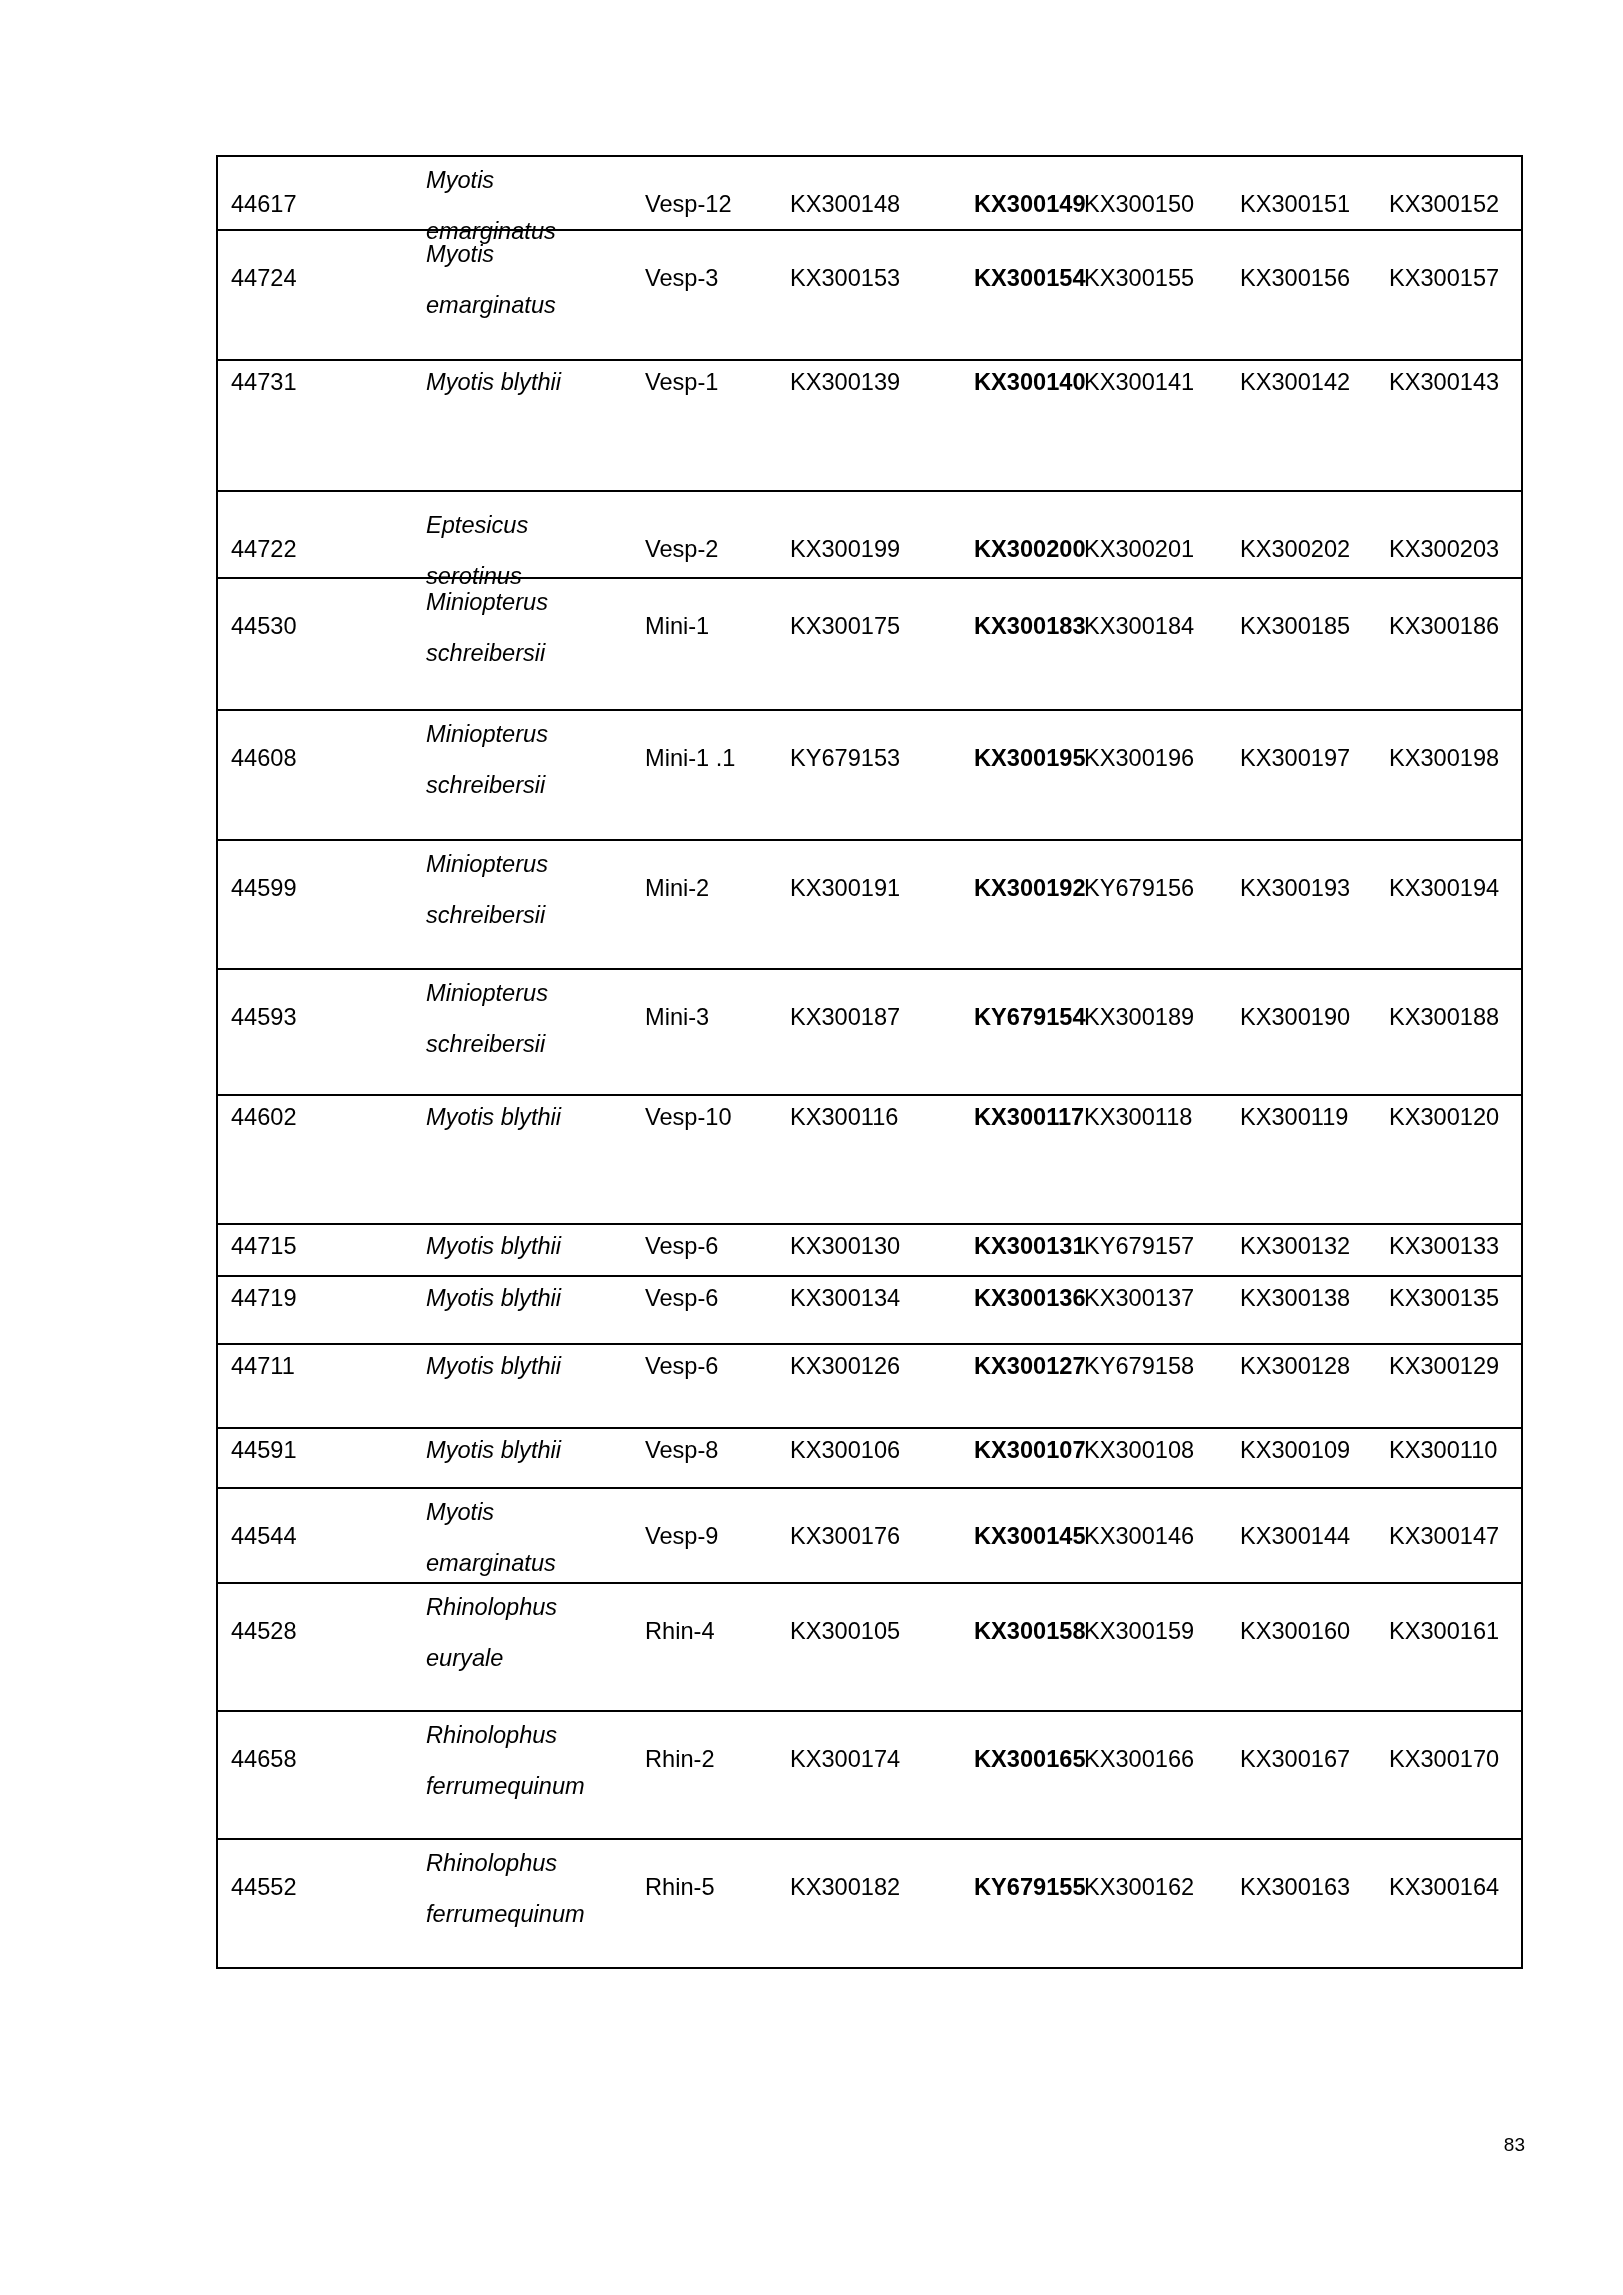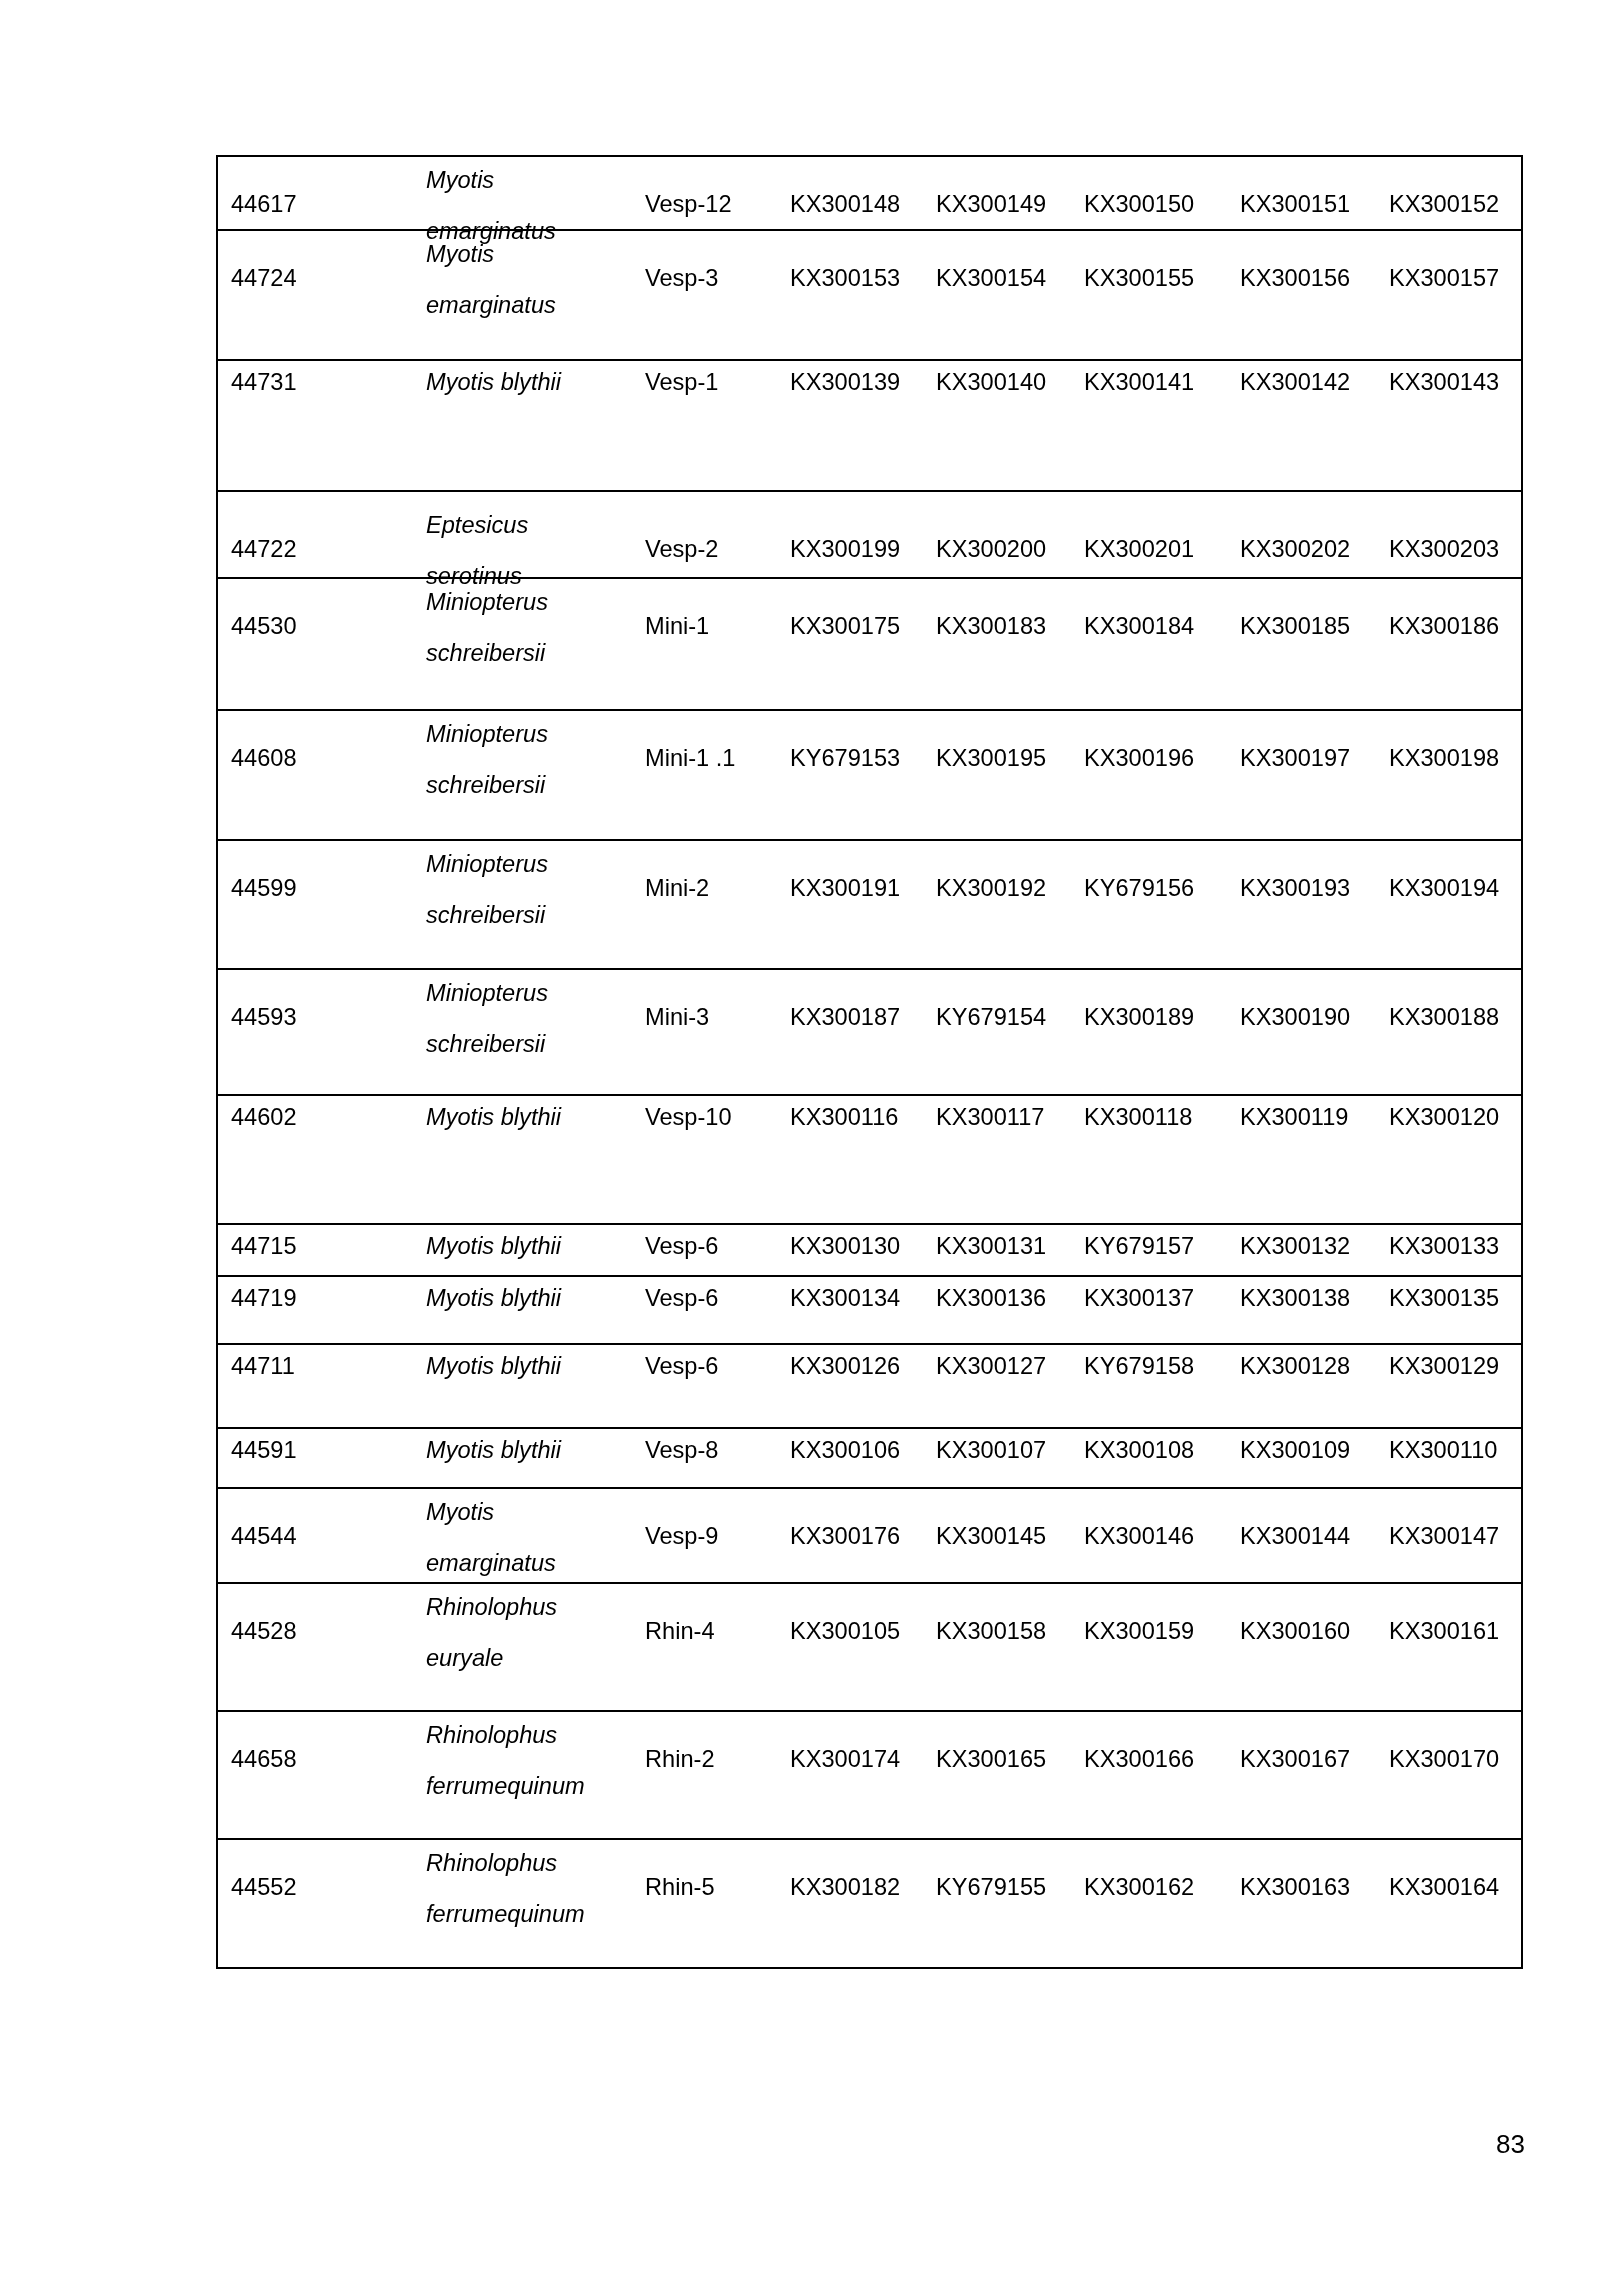--- a/index.html
+++ b/index.html
@@ -54,36 +54,36 @@
   .cell {
     position: absolute;
     white-space: nowrap;
     font-size: 23.6px;
     line-height: 37px;
   }
   .cell.id      { left: 13px; }
   .cell.species { left: 208px; font-style: italic; }
   .cell.code    { left: 427px; }
   .cell.a0      { left: 572px; }
-  .cell.a1      { left: 718px; }
+  .cell.a1      { left: 756px; font-weight: bold; }
   .cell.a2      { left: 866px; }
   .cell.a3      { left: 1022px; }
   .cell.a4      { left: 1171px; }
 
   
   .row.one .cell { top: 3.3px; }
   .row.two .cell { top: 29.4px; }
   .row.two .cell.species { top: 5.2px; }
   .cell.species .line + .line { margin-top: 13.7px; }
 
   .page-number {
     position: absolute;
     top: 2128px;
     right: 98px;
-    font-size: 26px;
+    font-size: 19px;
     line-height: 33px;
     text-align: right;
   }
 </style>
 </head>
 <body>
 
 <div class="page">
   <div class="spec-table" id="spec-table">
       <div class="row two">

